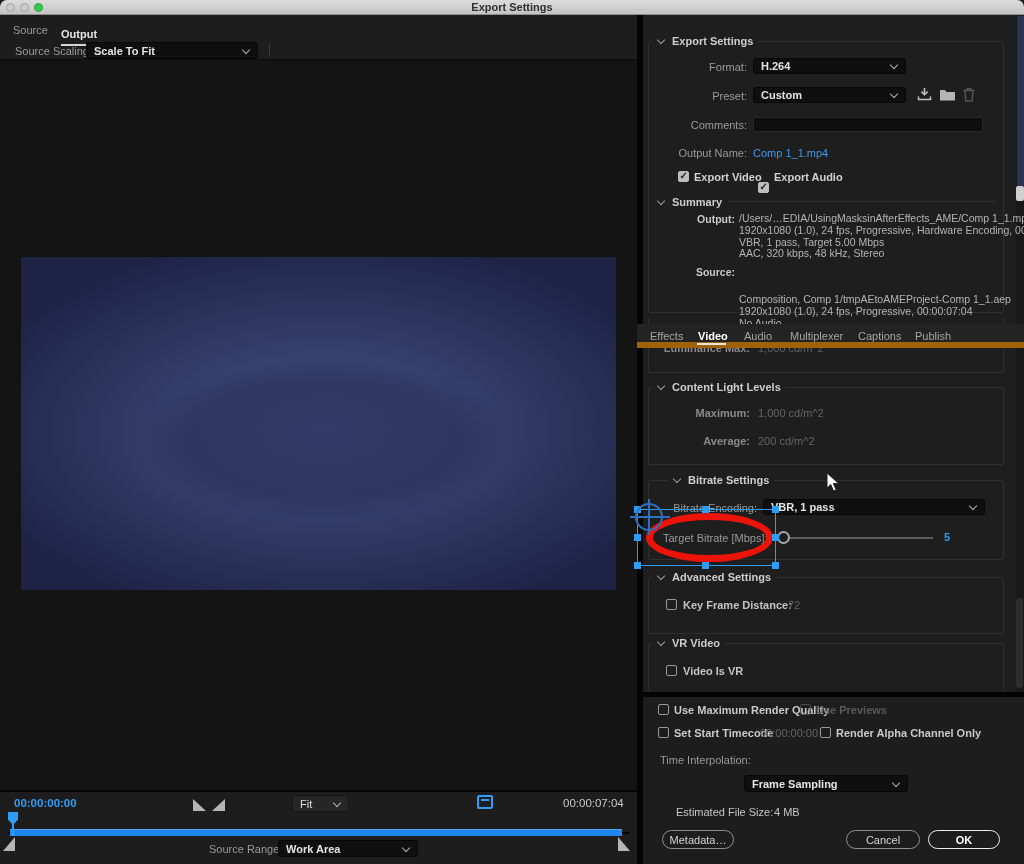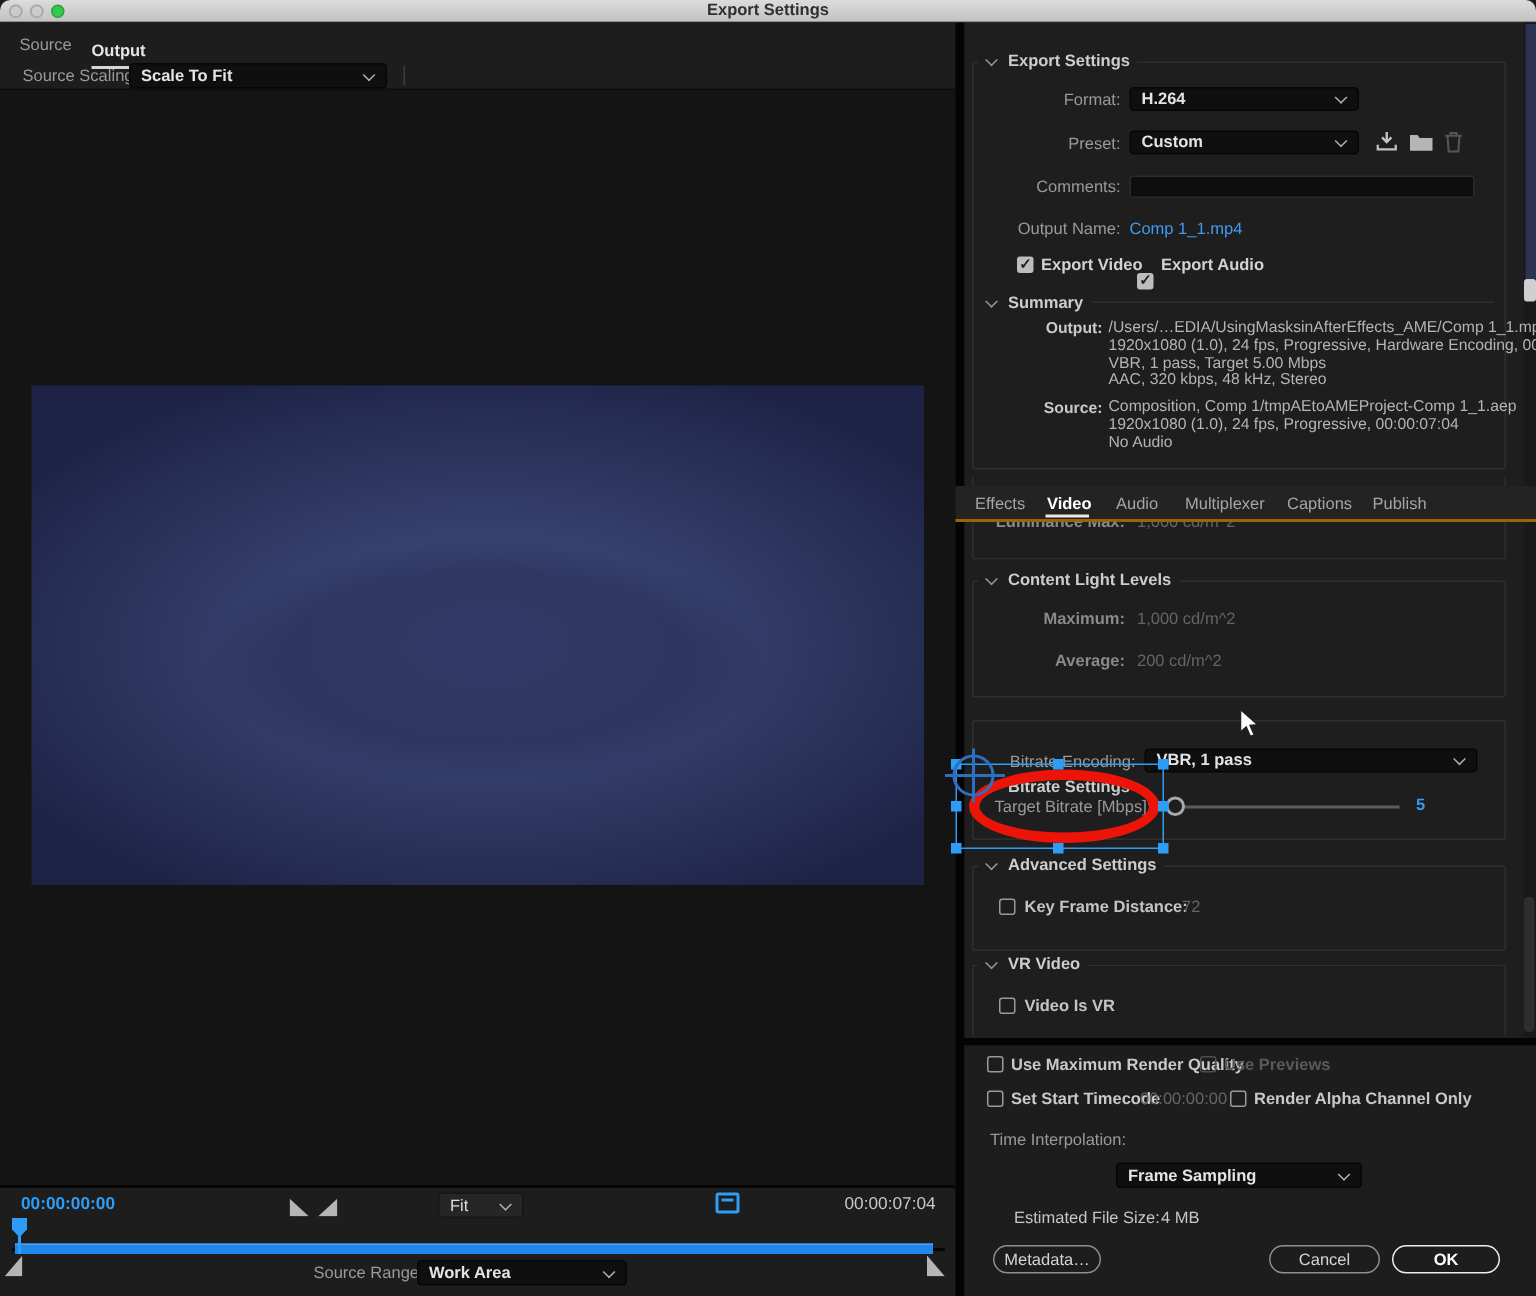--- a/index.html
+++ b/index.html
@@ -165,51 +165,51 @@
   <div class="abs rl" style="left:647px;top:213px;width:88px;font-size:10.5px;font-weight:bold;color:#c9c9c9;">Output:</div>
   <div class="abs" style="left:739px;top:213px;width:268px;font-size:10.5px;line-height:11.8px;color:#b4b4b4;">
     <div style="white-space:nowrap;">/Users/…EDIA/UsingMasksinAfterEffects_AME/Comp 1_1.mp4</div>
     <div style="white-space:nowrap;">1920x1080 (1.0), 24 fps, Progressive, Hardware Encoding, 00…</div>
     <div style="white-space:nowrap;">VBR, 1 pass, Target 5.00 Mbps</div>
     <div style="white-space:nowrap;">AAC, 320 kbps, 48 kHz, Stereo</div>
   </div>
 
   <div class="abs rl" style="left:647px;top:266px;width:88px;font-size:10.5px;font-weight:bold;color:#c9c9c9;">Source:</div>
   <div class="abs" style="left:739px;top:266px;width:268px;font-size:10.5px;line-height:11.8px;color:#b4b4b4;">
-    <div style="white-space:nowrap;">Composition, Comp 1/tmpAEtoAMEProject-Comp 1_1.aep</div>
+    <div style="white-space:nowrap;margin-top:28px;">Composition, Comp 1/tmpAEtoAMEProject-Comp 1_1.aep</div>
     <div style="white-space:nowrap;">1920x1080 (1.0), 24 fps, Progressive, 00:00:07:04</div>
     <div style="white-space:nowrap;">No Audio</div>
   </div>
 
   <div class="abs group" style="left:648px;top:318px;width:354px;height:54px;border-top:none;"></div>
   <div class="abs dimlbl rl" style="left:650px;top:342px;width:100px;font-weight:bold;">Luminance Max:</div>
   <div class="abs dimval" style="left:758px;top:342px;">1,000 cd/m^2</div>
 
-  <div class="abs" style="left:637px;top:324px;width:387px;height:24px;background:#232323;border-bottom:2px solid #a16207;box-sizing:border-box;">
+  <div class="abs" style="left:637px;top:324px;width:387px;height:24px;background:#232323;border-bottom:6px solid #a16207;box-sizing:border-box;">
     <span class="abs lbl" style="left:13px;top:6px;color:#a5a5a5;">Effects</span>
     <span class="abs" style="left:61px;top:6px;font-size:11px;font-weight:bold;color:#fff;">Video</span>
     <span class="abs lbl" style="left:107px;top:6px;color:#a5a5a5;">Audio</span>
     <span class="abs lbl" style="left:153px;top:6px;color:#a5a5a5;">Multiplexer</span>
     <span class="abs lbl" style="left:221px;top:6px;color:#a5a5a5;">Captions</span>
     <span class="abs lbl" style="left:278px;top:6px;color:#a5a5a5;">Publish</span>
     <div class="abs" style="left:60px;top:19px;width:29px;height:2px;background:#e8e8e8;"></div>
   </div>
 
   <div class="abs group" style="left:648px;top:387px;width:354px;height:76px;"></div>
   <div class="abs ghead" style="left:652px;top:380px;">
     <span class="schev"></span>
     <span class="gtitle">Content Light Levels</span>
   </div>
   <div class="abs dimlbl rl" style="left:650px;top:407px;width:100px;font-weight:bold;">Maximum:</div>
   <div class="abs dimval" style="left:758px;top:407px;">1,000 cd/m^2</div>
   <div class="abs dimlbl rl" style="left:650px;top:435px;width:100px;font-weight:bold;">Average:</div>
   <div class="abs dimval" style="left:758px;top:435px;">200 cd/m^2</div>
 
   <div class="abs group" style="left:648px;top:480px;width:354px;height:78px;"></div>
-  <div class="abs ghead" style="left:652px;top:473px;margin-top:45px;">
+  <div class="abs ghead" style="left:668px;top:473px;">
     <span class="schev"></span>
     <span class="gtitle">Bitrate Settings</span>
   </div>
   <div class="abs lbl rl" style="left:657px;top:502px;width:100px;">Bitrate Encoding:</div>
   <div class="abs dd" style="left:763px;top:499px;width:222px;height:16px;">
     <span class="val">VBR, 1 pass</span>
     <span class="chev"></span>
   </div>
 
   <div class="abs lbl" style="left:663px;top:532px;">Target Bitrate [Mbps]:</div>

